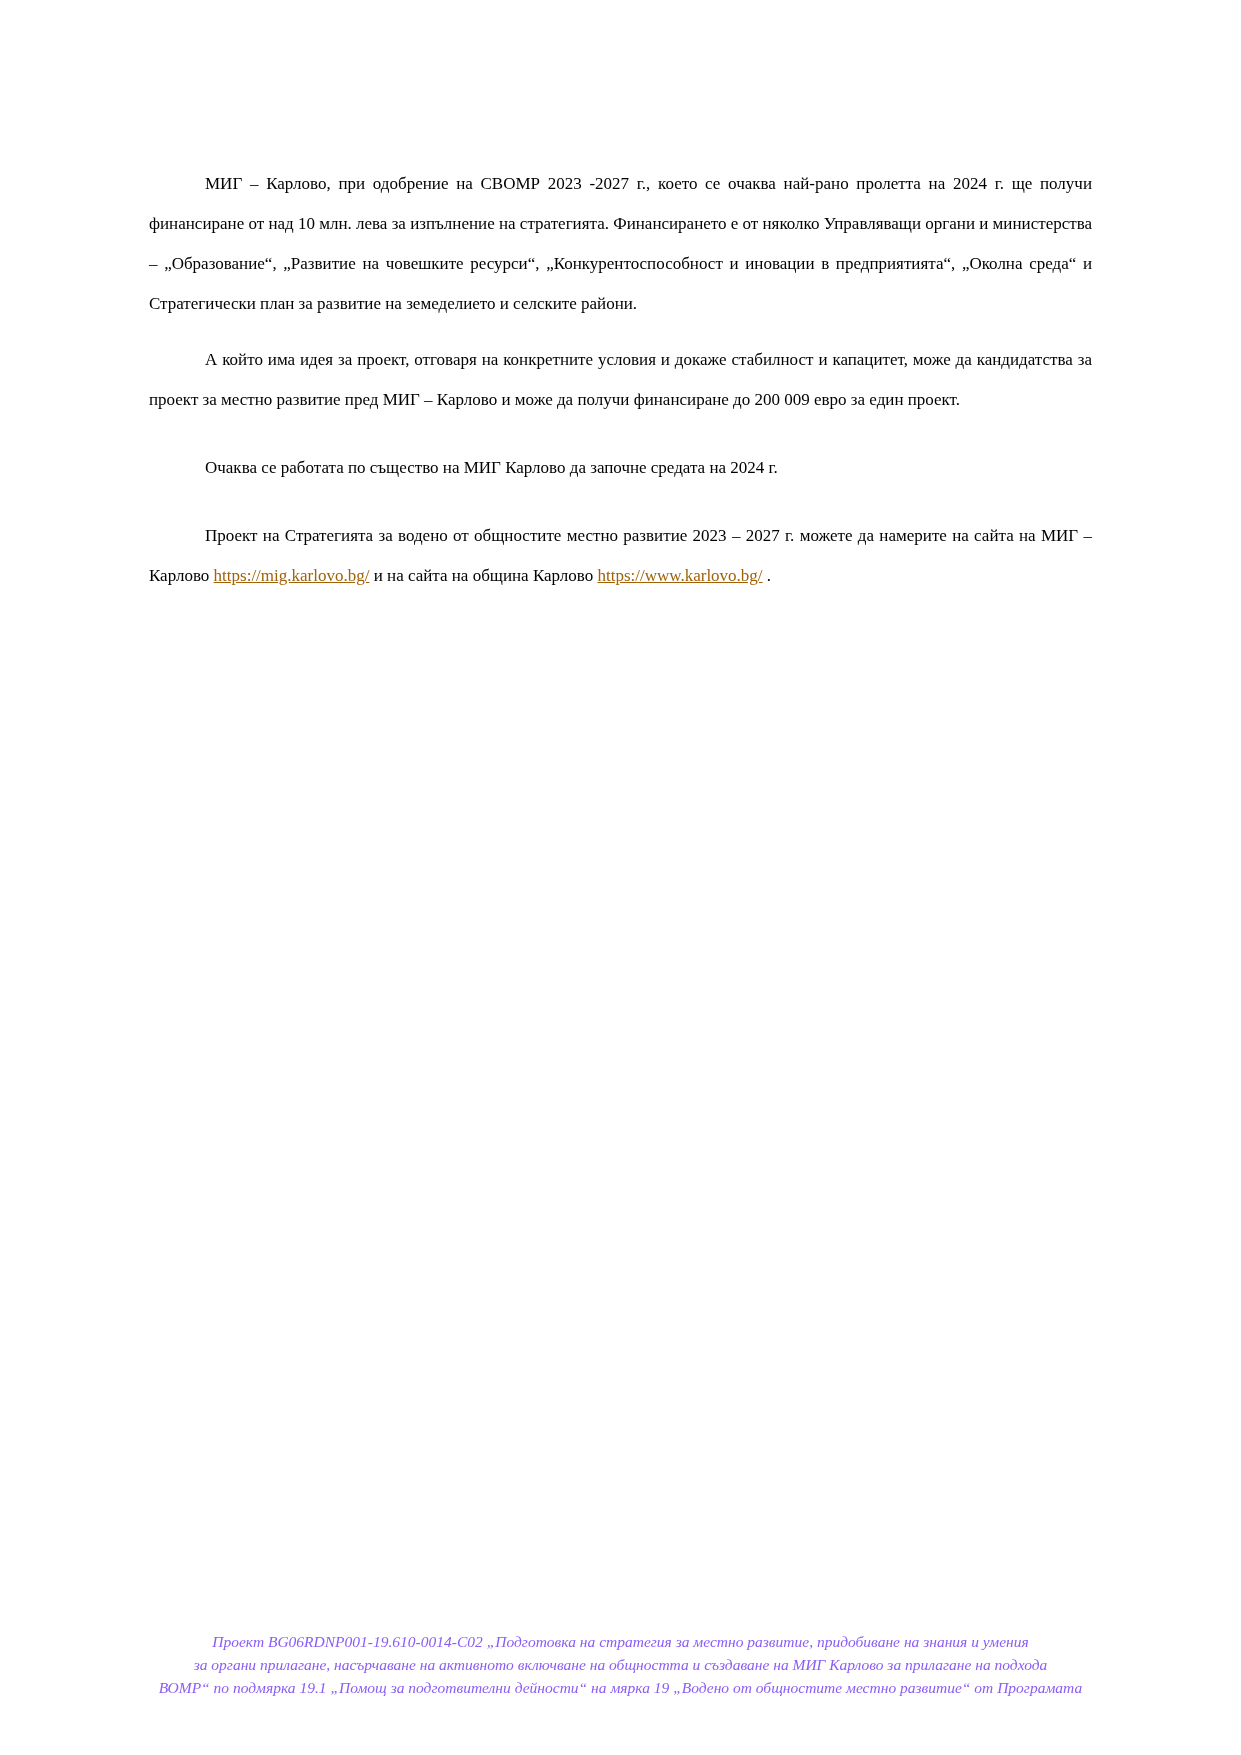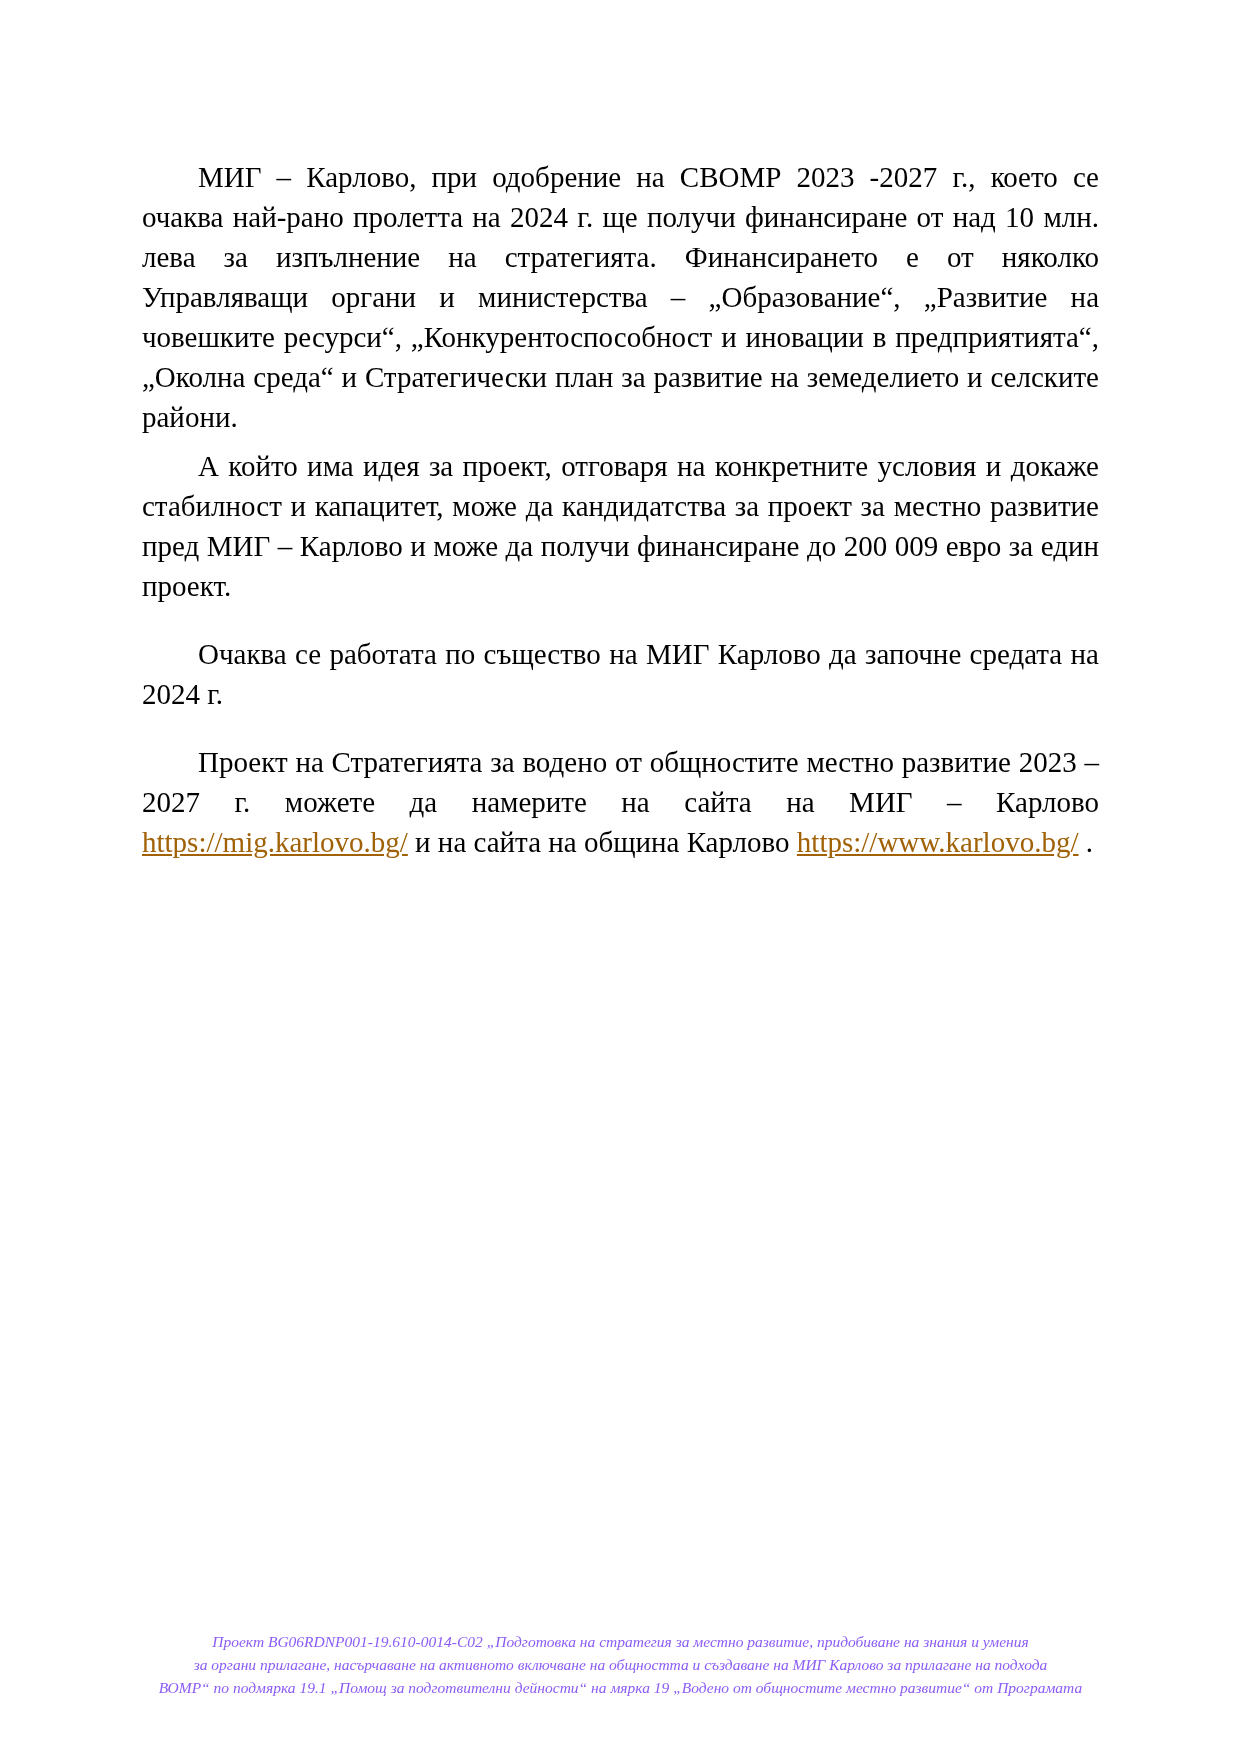--- a/index.html
+++ b/index.html
@@ -18,22 +18,22 @@
     color: #000000;
     overflow: hidden;
   }
   .content {
     position: absolute;
     left: 133px;
     top: 148px;
     width: 975px;
   }
   p.body-par {
-    margin: 9px;
-    font-size: 29px;
+    margin: 16px;
+    font-size: 17px;
     line-height: 40px;
     text-align: justify;
     text-indent: 56px;
     text-justify: inter-word;
     hyphens: none;
   }
   p.spaced {
     margin-top: 28px;
   }
   a.doc-link {

